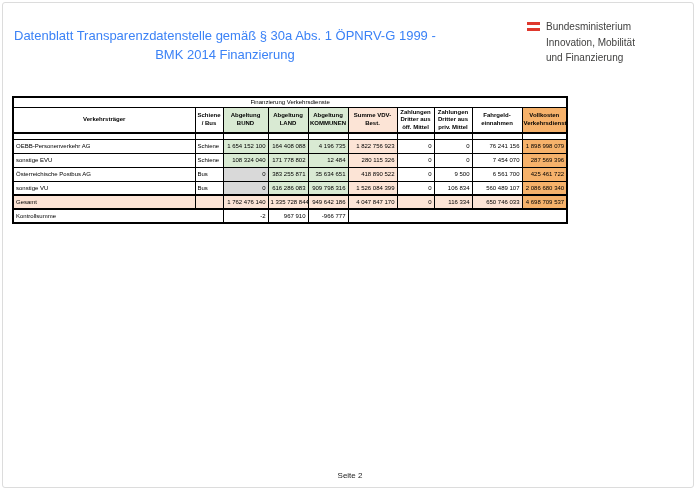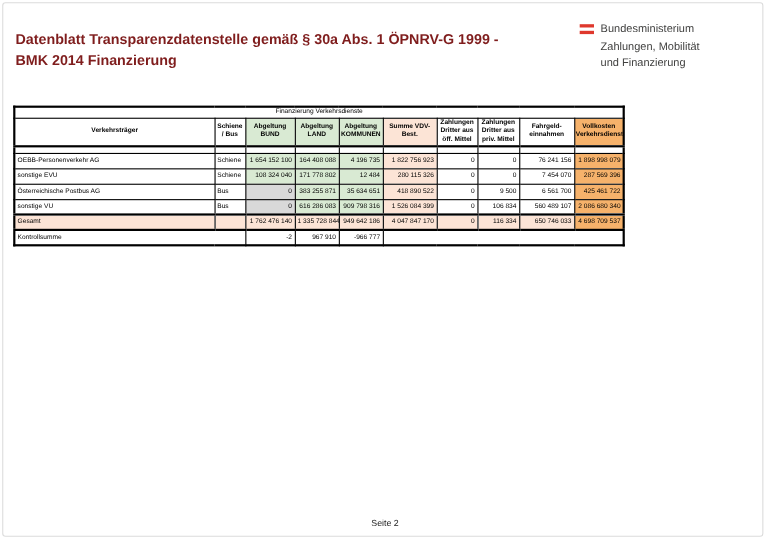--- a/index.html
+++ b/index.html
@@ -7,21 +7,21 @@
     width:700px;height:495px;background:#ffffff;position:relative;overflow:hidden;
     font-family:"Liberation Sans", sans-serif;color:#000;
   }
   .page-frame{
     position:absolute;left:2px;top:2px;width:692px;height:486px;
     border:1px solid #dcdcdc;border-radius:3px;pointer-events:none;box-sizing:border-box;
   }
   
   .doc-title{
     position:absolute;left:14px;top:26px;
-    font-size:13px;font-weight:bold;line-height:19px;color:#7f1d1d;
+    font-size:13px;font-weight:normal;line-height:19px;color:#3b82f6;text-align:center;
   }
   .logo{position:absolute;left:527px;top:19px;display:flex;}
   .flag{width:13px;height:9px;margin-top:3px;margin-right:6px;
         display:flex;flex-direction:column;justify-content:space-between;}
   .flag .bar{height:3px;background:#df382d;}
   .logo-text{font-size:10px;line-height:15.5px;color:#414140;}
   
   table.fin{
     position:absolute;left:12px;top:96px;width:554px;
     border-collapse:collapse;table-layout:fixed;
@@ -56,21 +56,21 @@
   <div>BMK 2014 Finanzierung</div>
 </div>
 
 <div class="logo">
   <div class="flag">
     <span class="bar"></span>
     <span class="bar"></span>
   </div>
   <div class="logo-text">
     <div>Bundesministerium</div>
-    <div>Zahlungen, Mobilität</div>
+    <div>Innovation, Mobilität</div>
     <div>und Finanzierung</div>
   </div>
 </div>
 
 <table class="fin">
   <colgroup>
     <col style="width:182px">
       <col style="width:28px">
       <col style="width:45px">
     <col style="width:40px">

